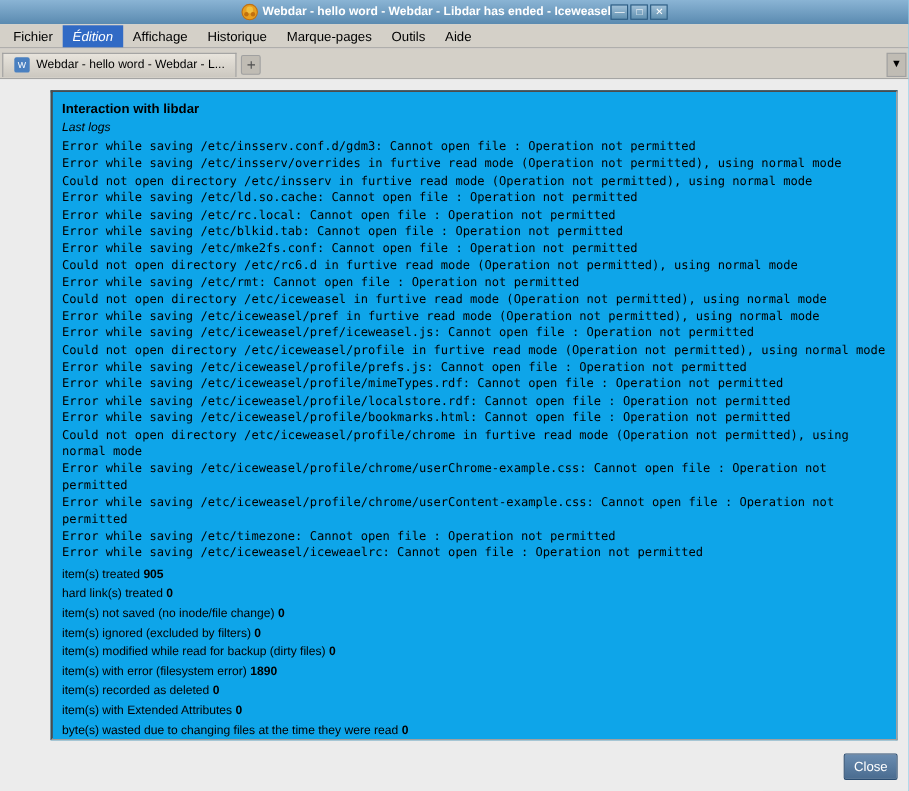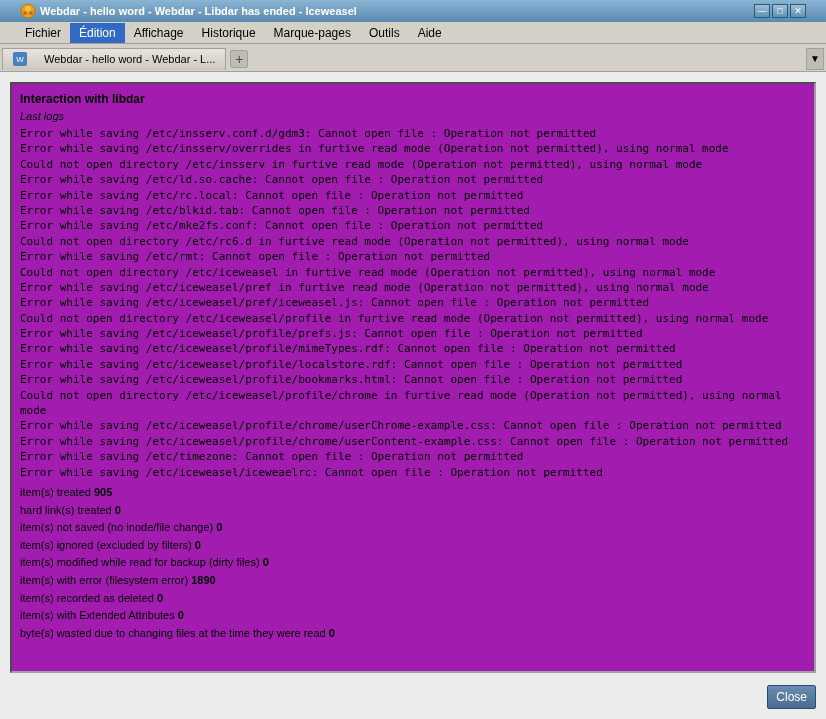--- a/index.html
+++ b/index.html
@@ -11,21 +11,21 @@
       height: 719px;
       overflow: hidden;
     }
 
     
     .title-bar {
       background: linear-gradient(to bottom, #8ab4d4, #5a8ab0);
       height: 22px;
       display: flex;
       align-items: center;
-      justify-content: space-between;
+      justify-content: center;
       padding: 0 20px;
       user-select: none;
     }
     .title-bar-left {
       display: flex;
       align-items: center;
       gap: 4px;
     }
     .title-bar-icon {
       width: 16px;
@@ -52,33 +52,34 @@
       color: white;
       cursor: pointer;
     }
 
     
     .menu-bar {
       background: #d4d0c8;
       height: 22px;
       display: flex;
       align-items: center;
-      padding: 0 16px;
+      padding: 0 3px;
       border-bottom: 1px solid #a0a0a0;
     }
     .menu-item {
       padding: 2px 8px;
       font-size: 12px;
       color: #000;
       cursor: pointer;
       border: 1px solid transparent;
     }
     .menu-item.active {
       background: #316ac5;
       color: white;
+      font-style: italic;
     }
 
     
     .tab-bar {
       background: #d4d0c8;
       height: 28px;
       display: flex;
       align-items: center;
       padding: 2px 2px 0 2px;
       border-bottom: 1px solid #a0a0a0;
@@ -104,21 +105,20 @@
       flex-shrink: 0;
       display: flex;
       align-items: center;
       justify-content: center;
       font-size: 8px;
       color: white;
     }
     .tab-text {
       font-size: 11px;
       color: #000;
-      margin-left: 11px;
     }
     .tab-add {
       margin-left: 4px;
       width: 18px;
       height: 18px;
       background: #c0bcb4;
       border: 1px solid #a0a0a0;
       border-radius: 2px;
       display: flex;
       align-items: center;
@@ -145,25 +145,26 @@
       background: #ececec;
       padding: 10px;
       height: calc(719px - 22px - 22px - 28px);
       display: flex;
       flex-direction: column;
       gap: 8px;
     }
 
     
     .log-box {
-      background: #a21caf;
+      background: #0ea5e9;
       border: 2px inset #a0a0a0;
       flex: 1;
       overflow-y: auto;
       padding: 8px;
+      margin-left: 36px;
     }
     .log-title {
       font-size: 12px;
       font-weight: bold;
       margin-bottom: 4px;
     }
     .log-section-title {
       font-size: 11px;
       font-style: italic;
       margin-bottom: 4px;

